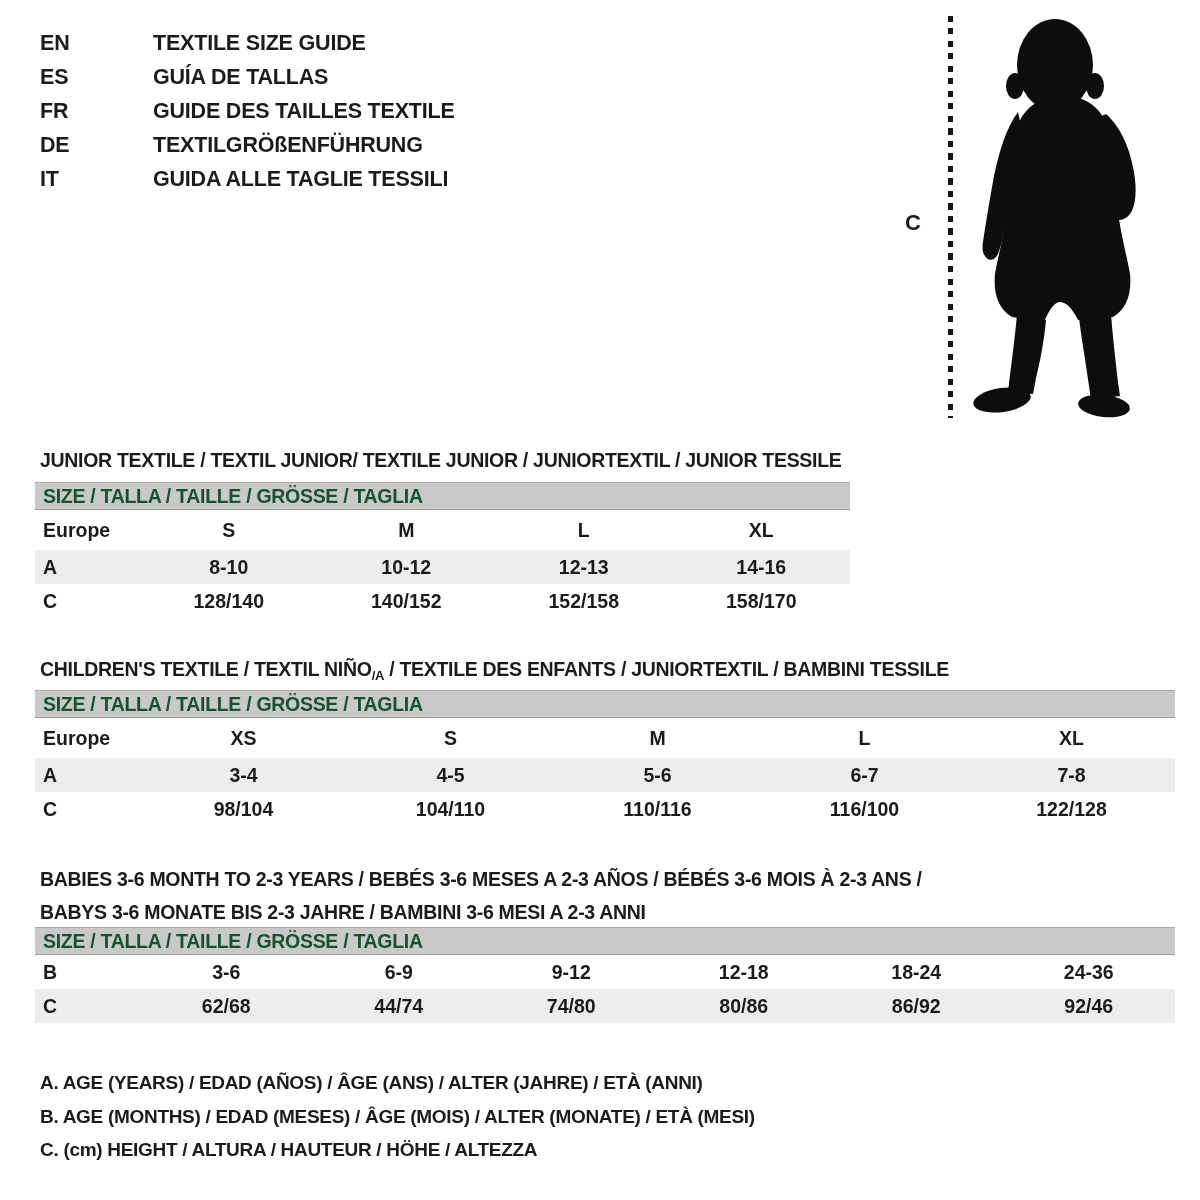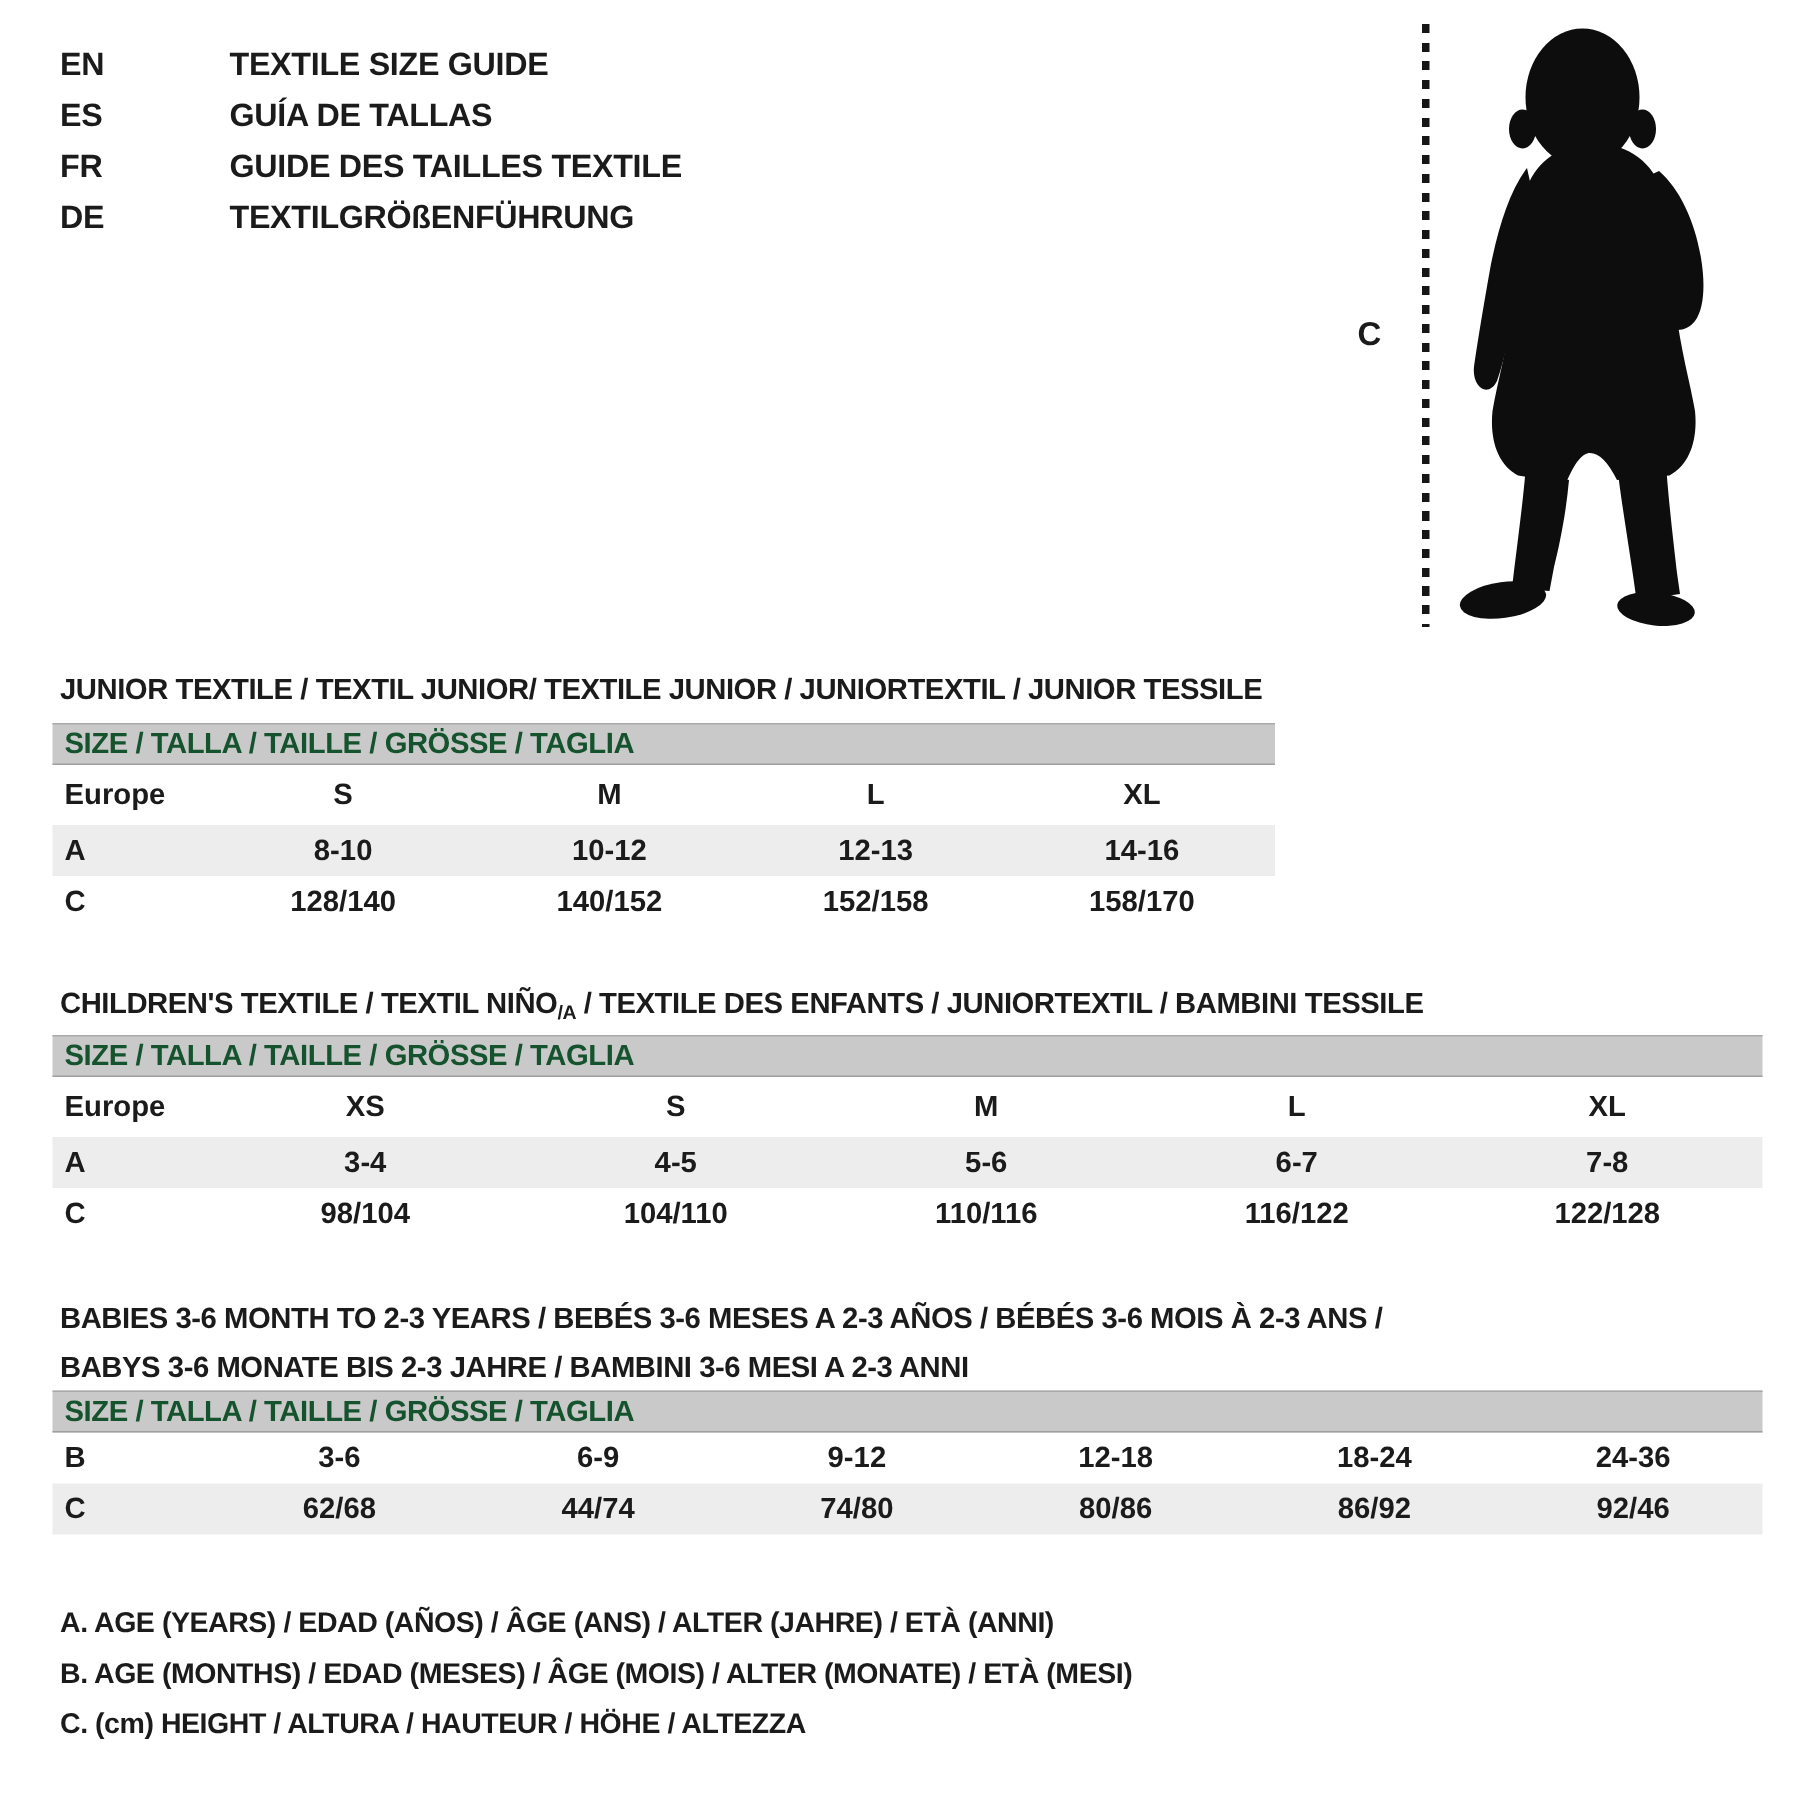--- a/index.html
+++ b/index.html
@@ -69,20 +69,24 @@
       <span class="lang-title">GUÍA DE TALLAS</span>
     </div>
     <div class="lang-row">
       <span class="lang-code">FR</span>
       <span class="lang-title">GUIDE DES TAILLES TEXTILE</span>
     </div>
     <div class="lang-row">
       <span class="lang-code">DE</span>
       <span class="lang-title">TEXTILGRÖßENFÜHRUNG</span>
     </div>
+    <div class="lang-row">
+      <span class="lang-code">IT</span>
+      <span class="lang-title">GUIDA ALLE TAGLIE TESSILI</span>
+    </div>
   </section>
 
   <div class="figure">
     <span class="height-label">C</span>
     <div class="dashed-line"></div>
     <svg class="baby-svg" viewBox="0 0 202 406" xmlns="http://www.w3.org/2000/svg">
       <g fill="#0d0d0d">
 
         <ellipse cx="93" cy="51" rx="38" ry="46"></ellipse>
         <ellipse cx="53" cy="72" rx="9" ry="13"></ellipse>
@@ -174,21 +178,21 @@
       <div class="t-cell">4-5</div>
       <div class="t-cell">5-6</div>
       <div class="t-cell">6-7</div>
       <div class="t-cell">7-8</div>
     </div>
     <div class="t-row">
       <div class="t-label">C</div>
       <div class="t-cell">98/104</div>
       <div class="t-cell">104/110</div>
       <div class="t-cell">110/116</div>
-      <div class="t-cell">116/122</div>
+      <div class="t-cell">116/100</div>
       <div class="t-cell">122/128</div>
     </div>
   </div>
 
   <h2 class="sec-title babies-title" style="top:847px;">
     <span style="display:block">BABIES 3-6 MONTH TO 2-3 YEARS / BEBÉS 3-6 MESES A 2-3 AÑOS / BÉBÉS 3-6 MOIS À 2-3 ANS /</span>
     <span style="display:block">BABYS 3-6 MONATE BIS 2-3 JAHRE / BAMBINI 3-6 MESI A 2-3 ANNI</span>
   </h2>
   <div class="sg-table w-wide" style="top:927px;">
     <div class="t-head">SIZE / TALLA / TAILLE / GRÖSSE / TAGLIA</div>

